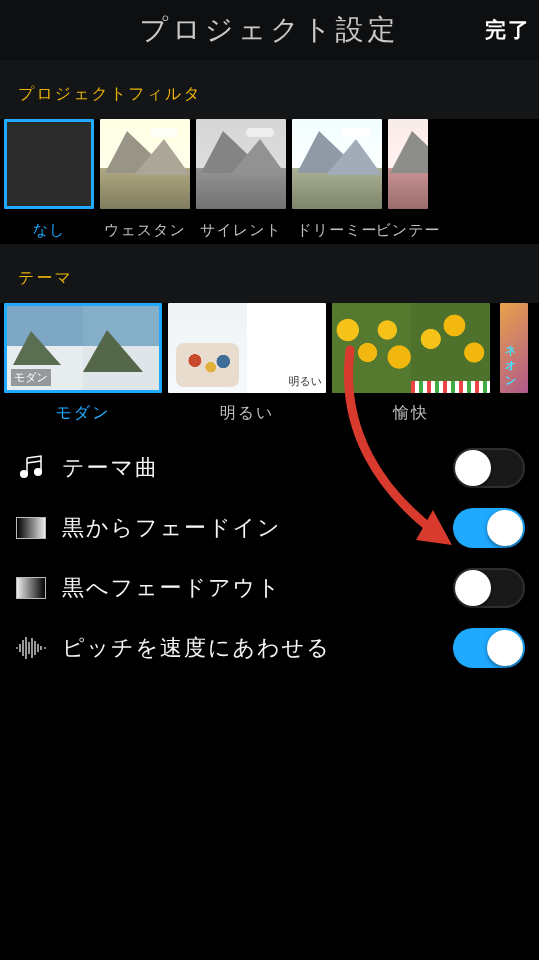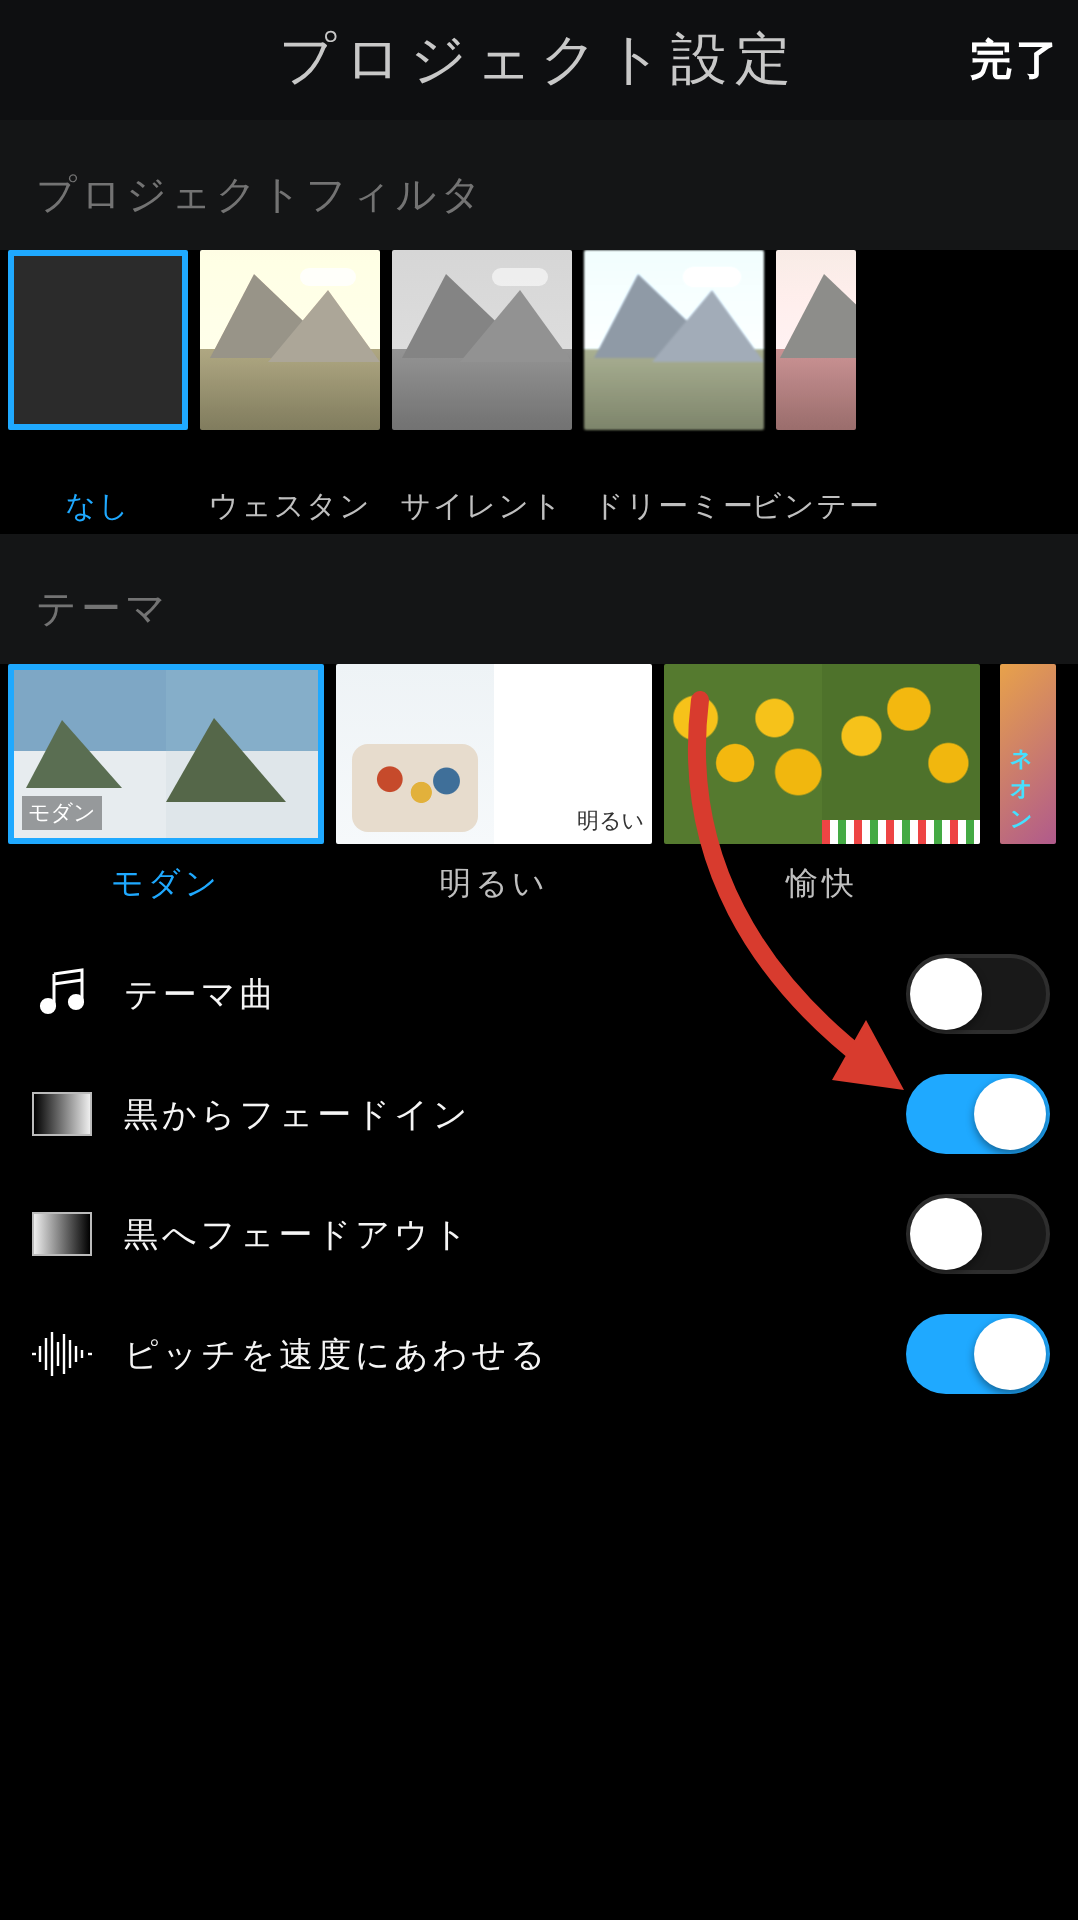--- a/index.html
+++ b/index.html
@@ -34,22 +34,22 @@
     font-size: 21px;
     font-weight: 600;
     color: #fff;
     letter-spacing: 2px;
   }
   .section {
     background: #141516;
   }
   .section-header {
     padding: 24px 18px 14px;
-    font-size: 20px;
-    color: #737373;
+    font-size: 16px;
+    color: #eab308;
     letter-spacing: 2px;
   }
   
   .hstrip {
     display: flex;
     gap: 6px;
     padding: 0 4px 4px 4px;
     overflow: hidden;
     background: #000;
   }
@@ -65,21 +65,21 @@
     height: 90px;
     border-radius: 1px;
     position: relative;
     overflow: hidden;
   }
   .filter-thumb.selected {
     border: 3px solid #1fa9ff;
     background: #2b2b2b;
   }
   .filter-label {
-    margin-top: 29px;
+    margin-top: 12px;
     font-size: 15px;
     color: #bfbfbf;
     white-space: nowrap;
     letter-spacing: 1px;
   }
   .filter-label.selected { color: #1fa9ff; }
   
   .theme-strip {
     display: flex;
     gap: 6px;
@@ -130,21 +130,21 @@
   .row-icon {
     width: 34px;
     height: 30px;
     margin-right: 14px;
     display: flex;
     align-items: center;
     justify-content: center;
   }
   .row-label {
     flex: 1;
-    font-size: 17px;
+    font-size: 22px;
     color: #f5f5f5;
     letter-spacing: 2px;
   }
   .toggle {
     width: 72px;
     height: 40px;
     border-radius: 20px;
     position: relative;
   }
   .toggle.off { background: #191919; border: 2px solid #2e2e2e; }

